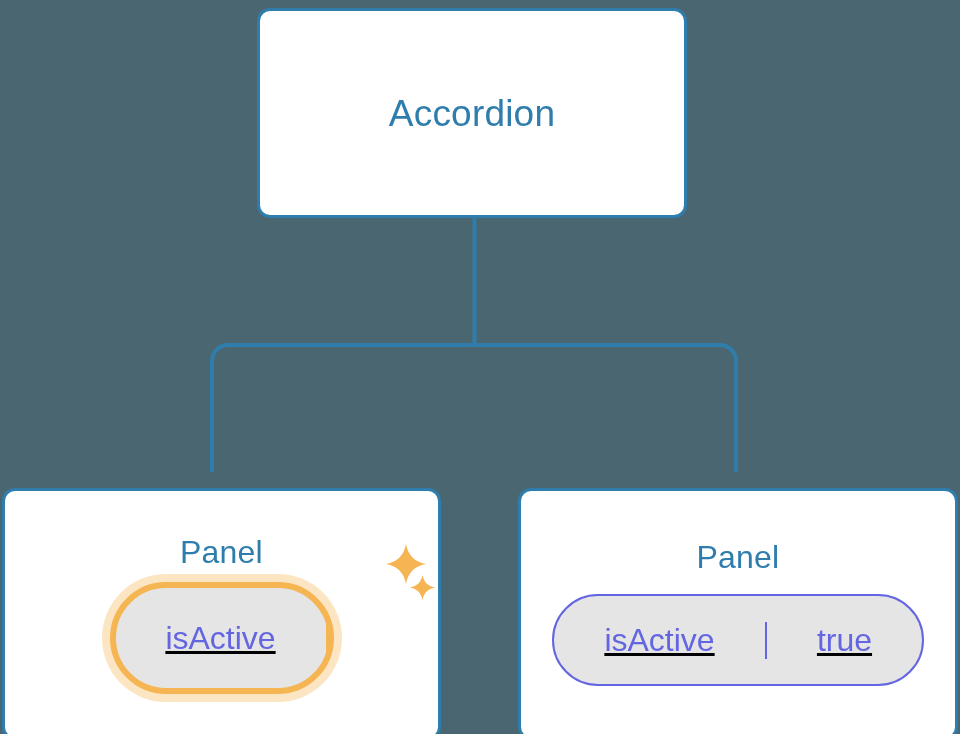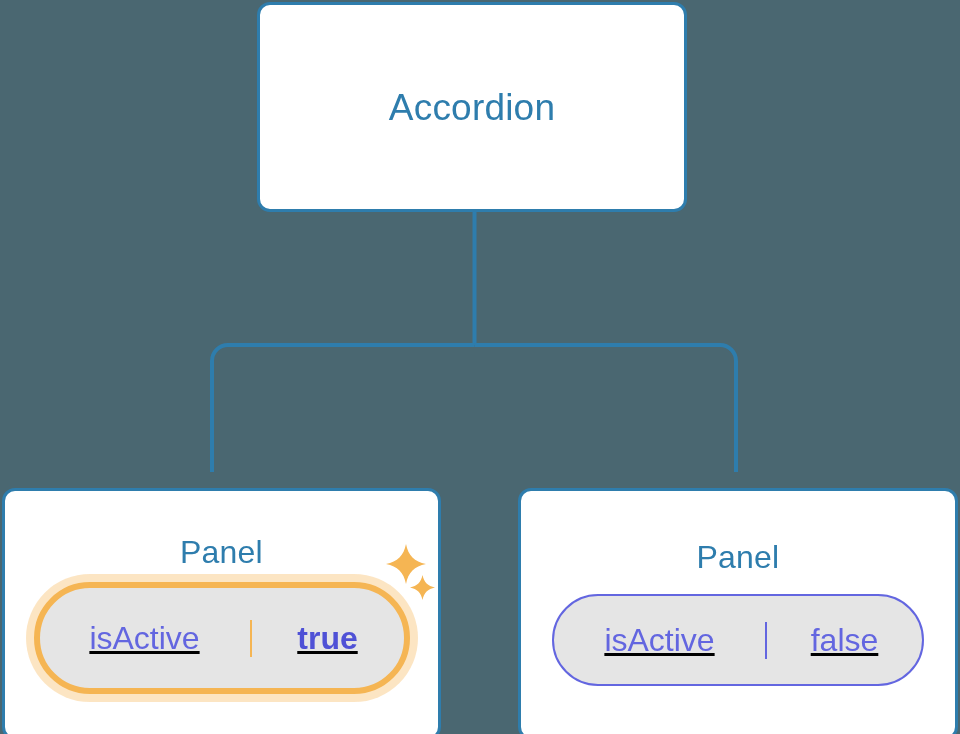--- a/index.html
+++ b/index.html
@@ -47,21 +47,21 @@
     color: #2e7dad;
     text-align: center;
     font-weight: 400;
     letter-spacing: 0.2px;
     white-space: nowrap;
   }
 
   
   #node-accordion {
     left: 257px;
-    top: 2px;
+    top: 8px;
     width: 430px;
     height: 210px;
     display: flex;
     align-items: center;
     justify-content: center;
   }
   #node-accordion .node-title {
     font-size: 37px;
     line-height: 1;
   }
@@ -191,21 +191,20 @@
 
   <div class="node" id="node-accordion">
     <div class="node-title">Accordion</div>
   </div>
 
   <div class="node panel-node" id="node-panel-left">
     <div class="node-title">Panel</div>
 
     <div class="prop-pill highlight">
       <div class="prop-key">isActive</div>
-      <div class="prop-val">true</div>
     </div>
   </div>
 
   <span class="sparkle" id="sparkle-large">
     <svg width="42" height="42" viewBox="0 0 42 42" aria-hidden="true">
       <path d="M21 1 C23.2 12.6 29.4 18.8 41 21 C29.4 23.2 23.2 29.4 21 41
                C18.8 29.4 12.6 23.2 1 21 C12.6 18.8 18.8 12.6 21 1 Z" fill="#f5b553"></path>
     </svg>
   </span>
   <span class="sparkle" id="sparkle-small">
@@ -213,17 +212,17 @@
       <path d="M13.5 1 C14.9 8.1 18.9 12.1 26 13.5 C18.9 14.9 14.9 18.9 13.5 26
                C12.1 18.9 8.1 14.9 1 13.5 C8.1 12.1 12.1 8.1 13.5 1 Z" fill="#f5b553"></path>
     </svg>
   </span>
 
   <div class="node panel-node" id="node-panel-right">
     <div class="node-title">Panel</div>
 
     <div class="prop-pill plain">
       <div class="prop-key">isActive</div>
-      <div class="prop-val">false</div>
+      <div class="prop-val">true</div>
     </div>
   </div>
 
 </div>
 
 </body></html>

